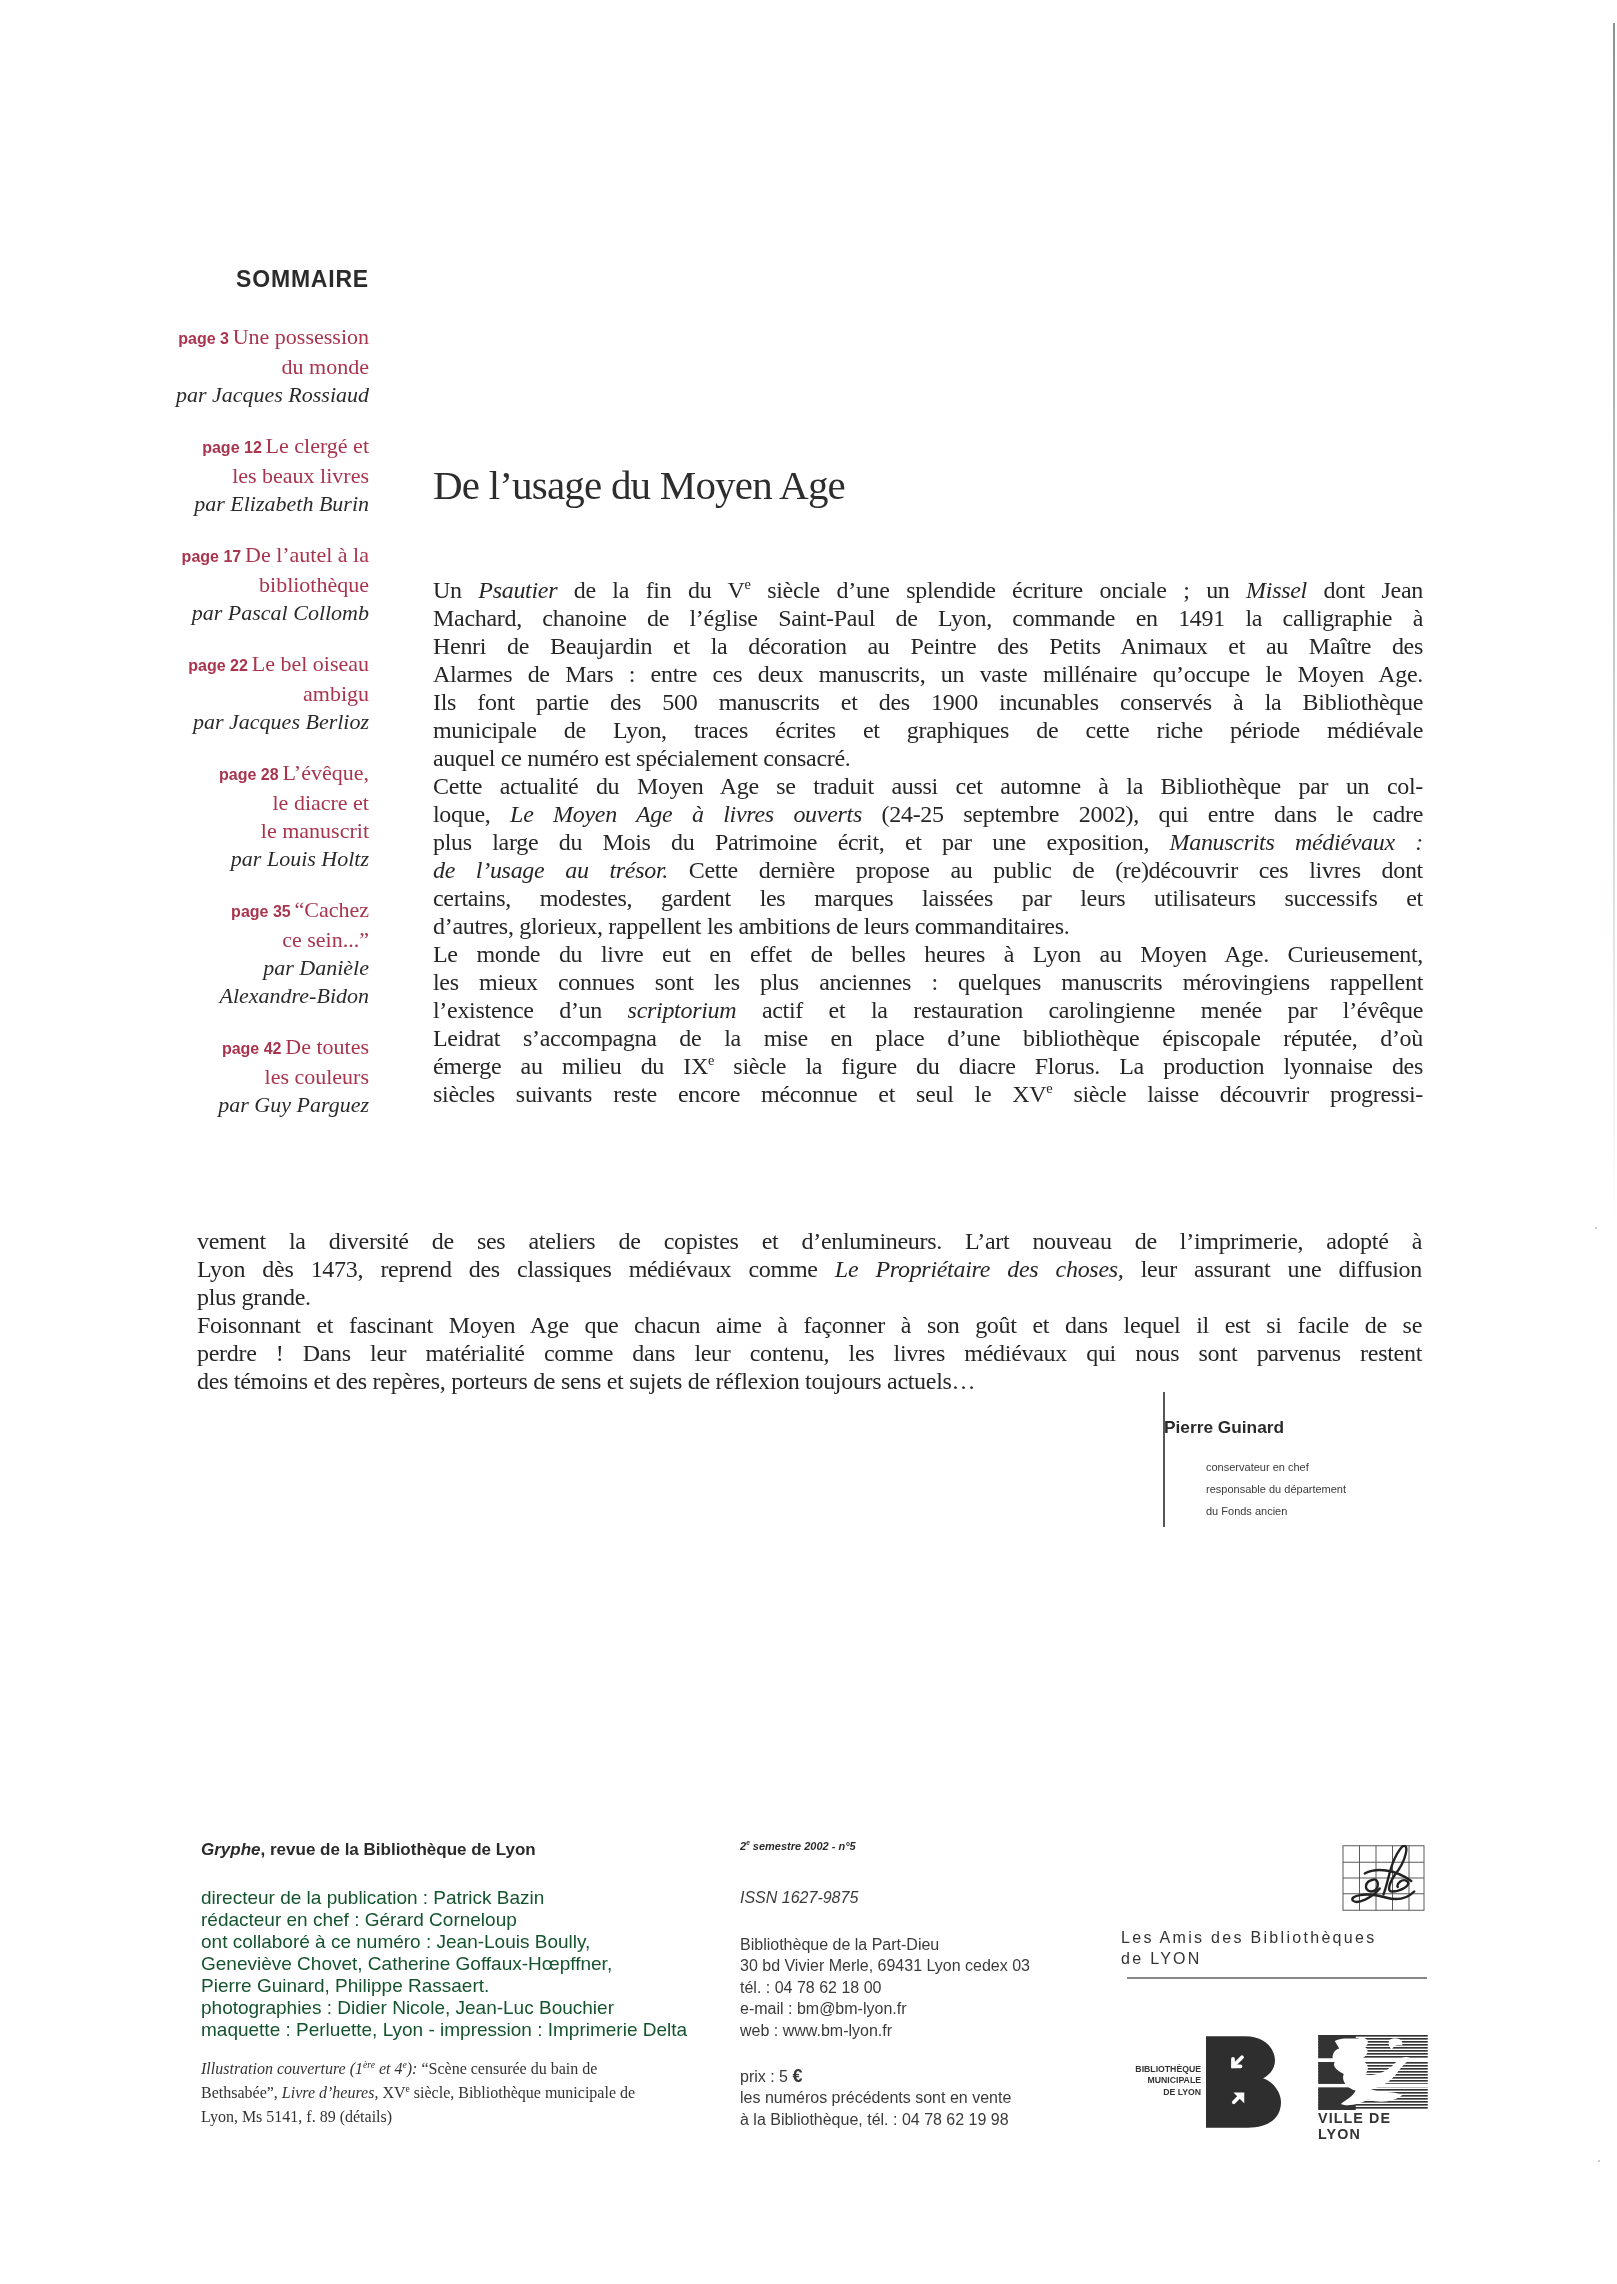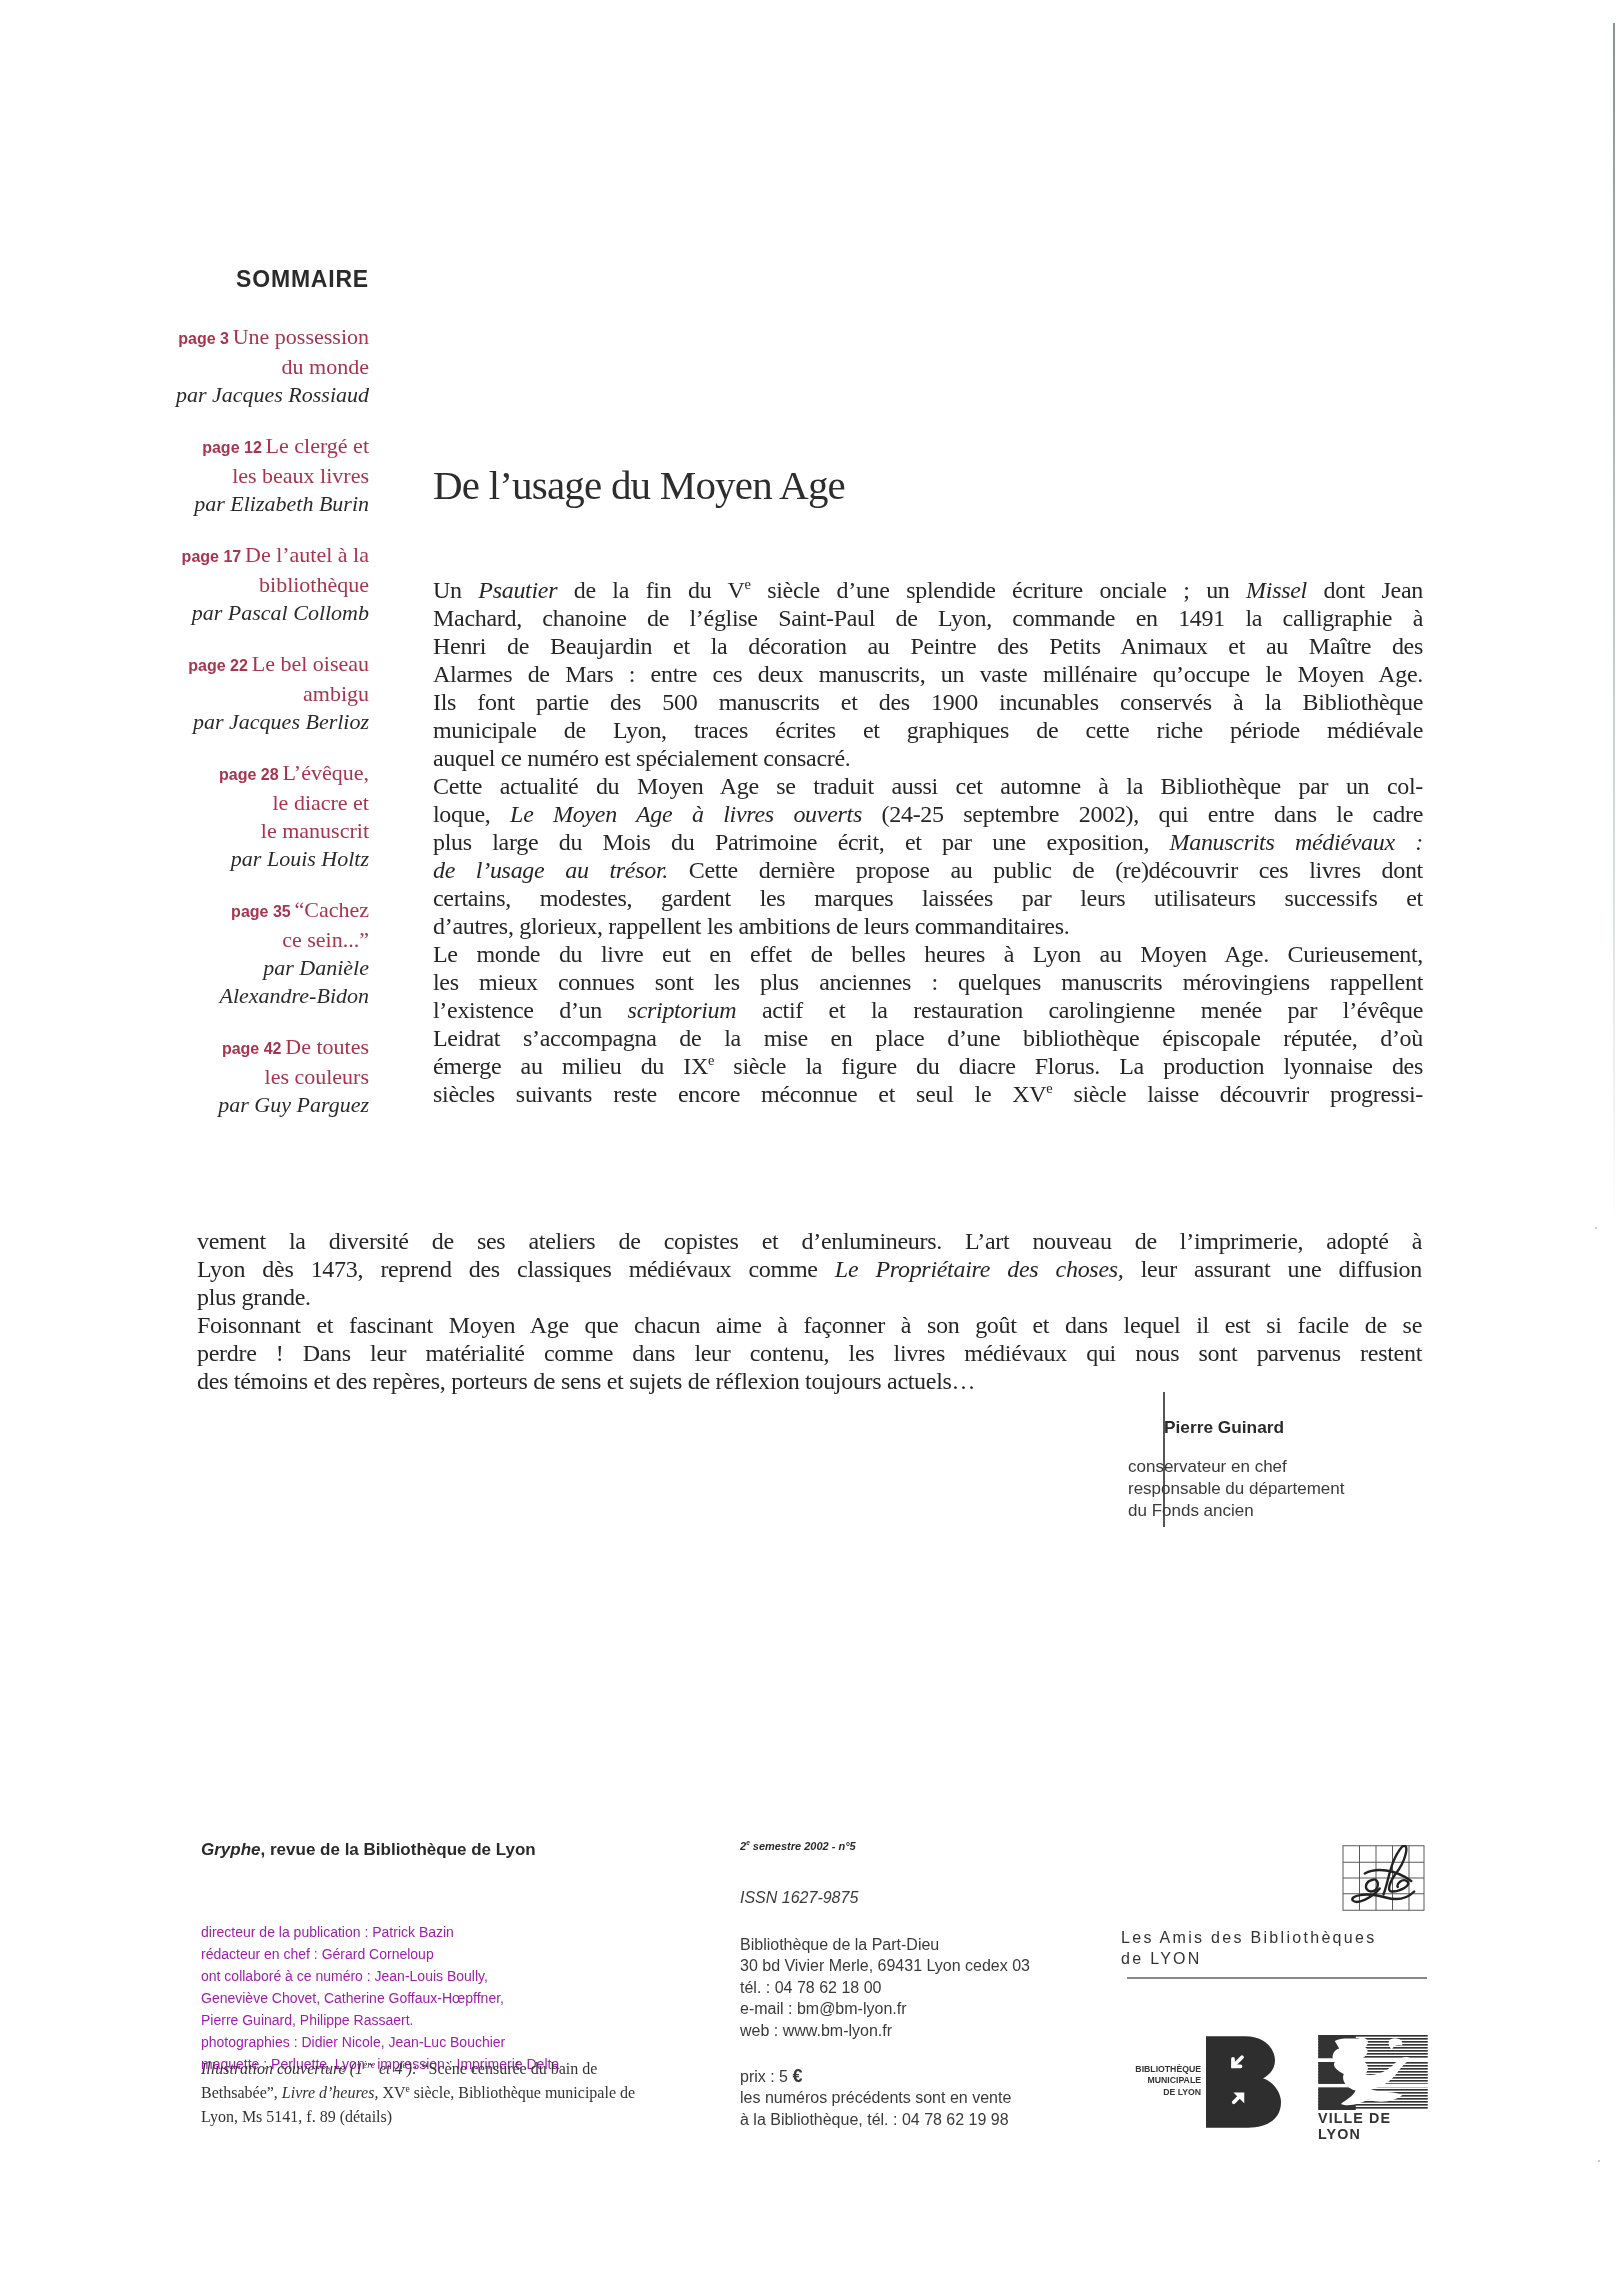--- a/index.html
+++ b/index.html
@@ -41,27 +41,27 @@
   .body-full { left: 197px; width: 1225px; }
   .line { display: block; text-align: justify; text-align-last: justify; white-space: nowrap; }
   .line.last { text-align-last: left; }
   sup { font-size: 60%; line-height: 0; vertical-align: super; }
   .sig-rule { position: absolute; left: 1163px; top: 1392px; width: 1.5px; height: 135px; background: #555; }
   .sig-name {
     position: absolute; left: 1164px; top: 1417px; font-family: "Liberation Sans", "DejaVu Sans", sans-serif;
     font-weight: bold; font-size: 17.3px; color: #2a2a2a;
   }
   .sig-role {
-    position: absolute; left: 1128px; top: 1456px; font-family: "Liberation Sans", "DejaVu Sans", sans-serif;
-    font-size: 17px; line-height: 22px; color: #3a3a3a;
+    position: absolute; left: 1164px; top: 1456px; font-family: "Liberation Sans", "DejaVu Sans", sans-serif;
+    font-size: 11px; line-height: 22px; color: #3a3a3a; padding-left: 42px;
   }
   
   .sans { font-family: "Liberation Sans", "DejaVu Sans", sans-serif; }
   .foot-title { position: absolute; left: 201px; top: 1840px; font-size: 17px; font-weight: bold; color: #2a2a2a; }
-  .foot-credits { position: absolute; left: 201px; top: 1887px; font-size: 14px; line-height: 22px; color: #a21caf; margin-top: 34px; }
+  .foot-credits { position: absolute; left: 201px; top: 1887px; font-size: 19px; line-height: 22px; color: #14532d; }
   .foot-illus { position: absolute; left: 201px; top: 2057px; font-size: 16px; line-height: 24px; color: #333; width: 452px; font-family: "Liberation Serif", serif; }
   .foot-issue { position: absolute; left: 740px; top: 1840px; font-size: 11px; font-weight: bold; font-style: italic; color: #2a2a2a; }
   .foot-issn { position: absolute; left: 740px; top: 1889px; font-size: 16px; font-style: italic; color: #3a3a3a; }
   .foot-address { position: absolute; left: 740px; top: 1934px; font-size: 16px; line-height: 21.4px; color: #3a3a3a; }
   .foot-price { position: absolute; left: 740px; top: 2066px; font-size: 16px; line-height: 21.4px; color: #3a3a3a; }
   .euro { font-weight: bold; font-size: 18px; }
   .amis-logo { position: absolute; left: 1342px; top: 1845px; width: 83px; height: 66px; }
   .amis-text {
     position: absolute; left: 1121px; top: 1927px; width: 305px; text-align: left;
     font-size: 16px; letter-spacing: 2.3px; line-height: 21px; color: #333;

